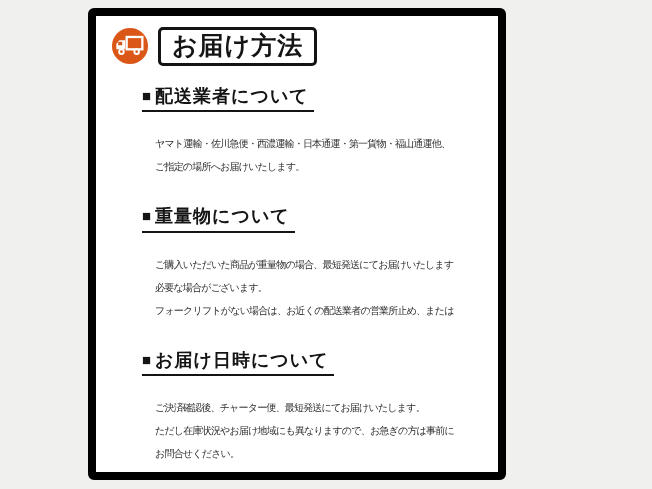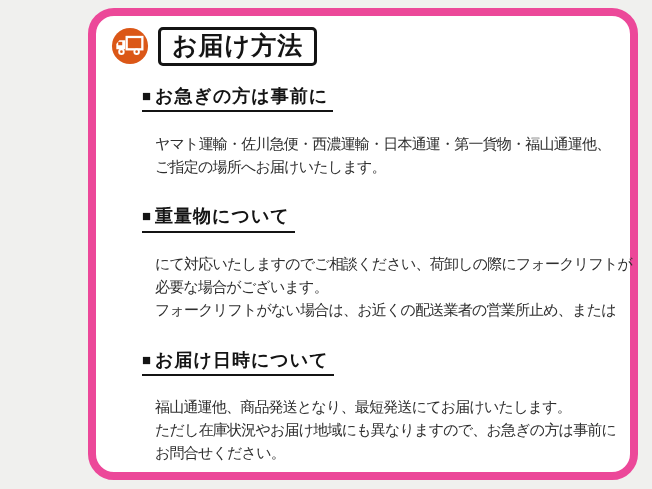--- a/index.html
+++ b/index.html
@@ -14,26 +14,26 @@
   .canvas {
     position: relative;
     width: 652px;
     height: 489px;
     background: #f0f0ee;
   }
   .panel {
     position: absolute;
     left: 88px;
     top: 8px;
-    width: 550px;
+    width: 418px;
     height: 472px;
     box-sizing: border-box;
     background: #ffffff;
-    border: 8px solid #ec4899;
-    border-radius: 26px;
+    border: 8px solid #000000;
+    border-radius: 6px;
   }
   .header {
     display: flex;
     align-items: center;
     padding: 11px 0 0 15px;
   }
   .truck-badge {
     width: 38px;
     height: 38px;
     flex: 0 0 auto;
@@ -71,21 +71,21 @@
   .sec-heading .bullet {
     font-size: 15px;
     margin-right: 3px;
     vertical-align: 1px;
   }
   .sec-body {
     margin: 5px 0 0 13px;
   }
   .sec-body p {
     margin: 0;
-    font-size: 15px;
+    font-size: 10px;
     letter-spacing: -0.8px;
     line-height: 23px;
     color: #2e2e2e;
     white-space: nowrap;
   }
 </style>
 </head>
 <body>
 
 <div class="canvas">
@@ -101,40 +101,40 @@
           <circle cx="11" cy="26" r="3.4" fill="#ffffff"></circle>
           <circle cx="11" cy="26" r="1.4" fill="#db5717"></circle>
           <circle cx="27" cy="26" r="3.4" fill="#ffffff"></circle>
           <circle cx="27" cy="26" r="1.4" fill="#db5717"></circle>
         </svg>
       </span>
       <span class="title-box">お届け方法</span>
     </div>
 
     <section class="sec">
-      <h2 class="sec-heading"><span class="bullet">■</span><span>お急ぎの方は事前に</span></h2>
+      <h2 class="sec-heading"><span class="bullet">■</span><span>配送業者について</span></h2>
       <div class="sec-body">
         <p>ヤマト運輸・佐川急便・西濃運輸・日本通運・第一貨物・福山通運他、</p>
         <p>ご指定の場所へお届けいたします。</p>
       </div>
     </section>
 
     <section class="sec">
       <h2 class="sec-heading"><span class="bullet">■</span><span>重量物について</span></h2>
       <div class="sec-body">
-        <p>にて対応いたしますのでご相談ください、荷卸しの際にフォークリフトが</p>
+        <p>ご購入いただいた商品が重量物の場合、最短発送にてお届けいたします</p>
         <p>必要な場合がございます。</p>
         <p>フォークリフトがない場合は、お近くの配送業者の営業所止め、または</p>
       </div>
     </section>
 
     <section class="sec">
       <h2 class="sec-heading"><span class="bullet">■</span><span>お届け日時について</span></h2>
       <div class="sec-body">
-        <p>福山通運他、商品発送となり、最短発送にてお届けいたします。</p>
+        <p>ご決済確認後、チャーター便、最短発送にてお届けいたします。</p>
         <p>ただし在庫状況やお届け地域にも異なりますので、お急ぎの方は事前に</p>
         <p>お問合せください。</p>
 
       </div>
     </section>
 
   </div>
 </div>
 
 </body></html>

